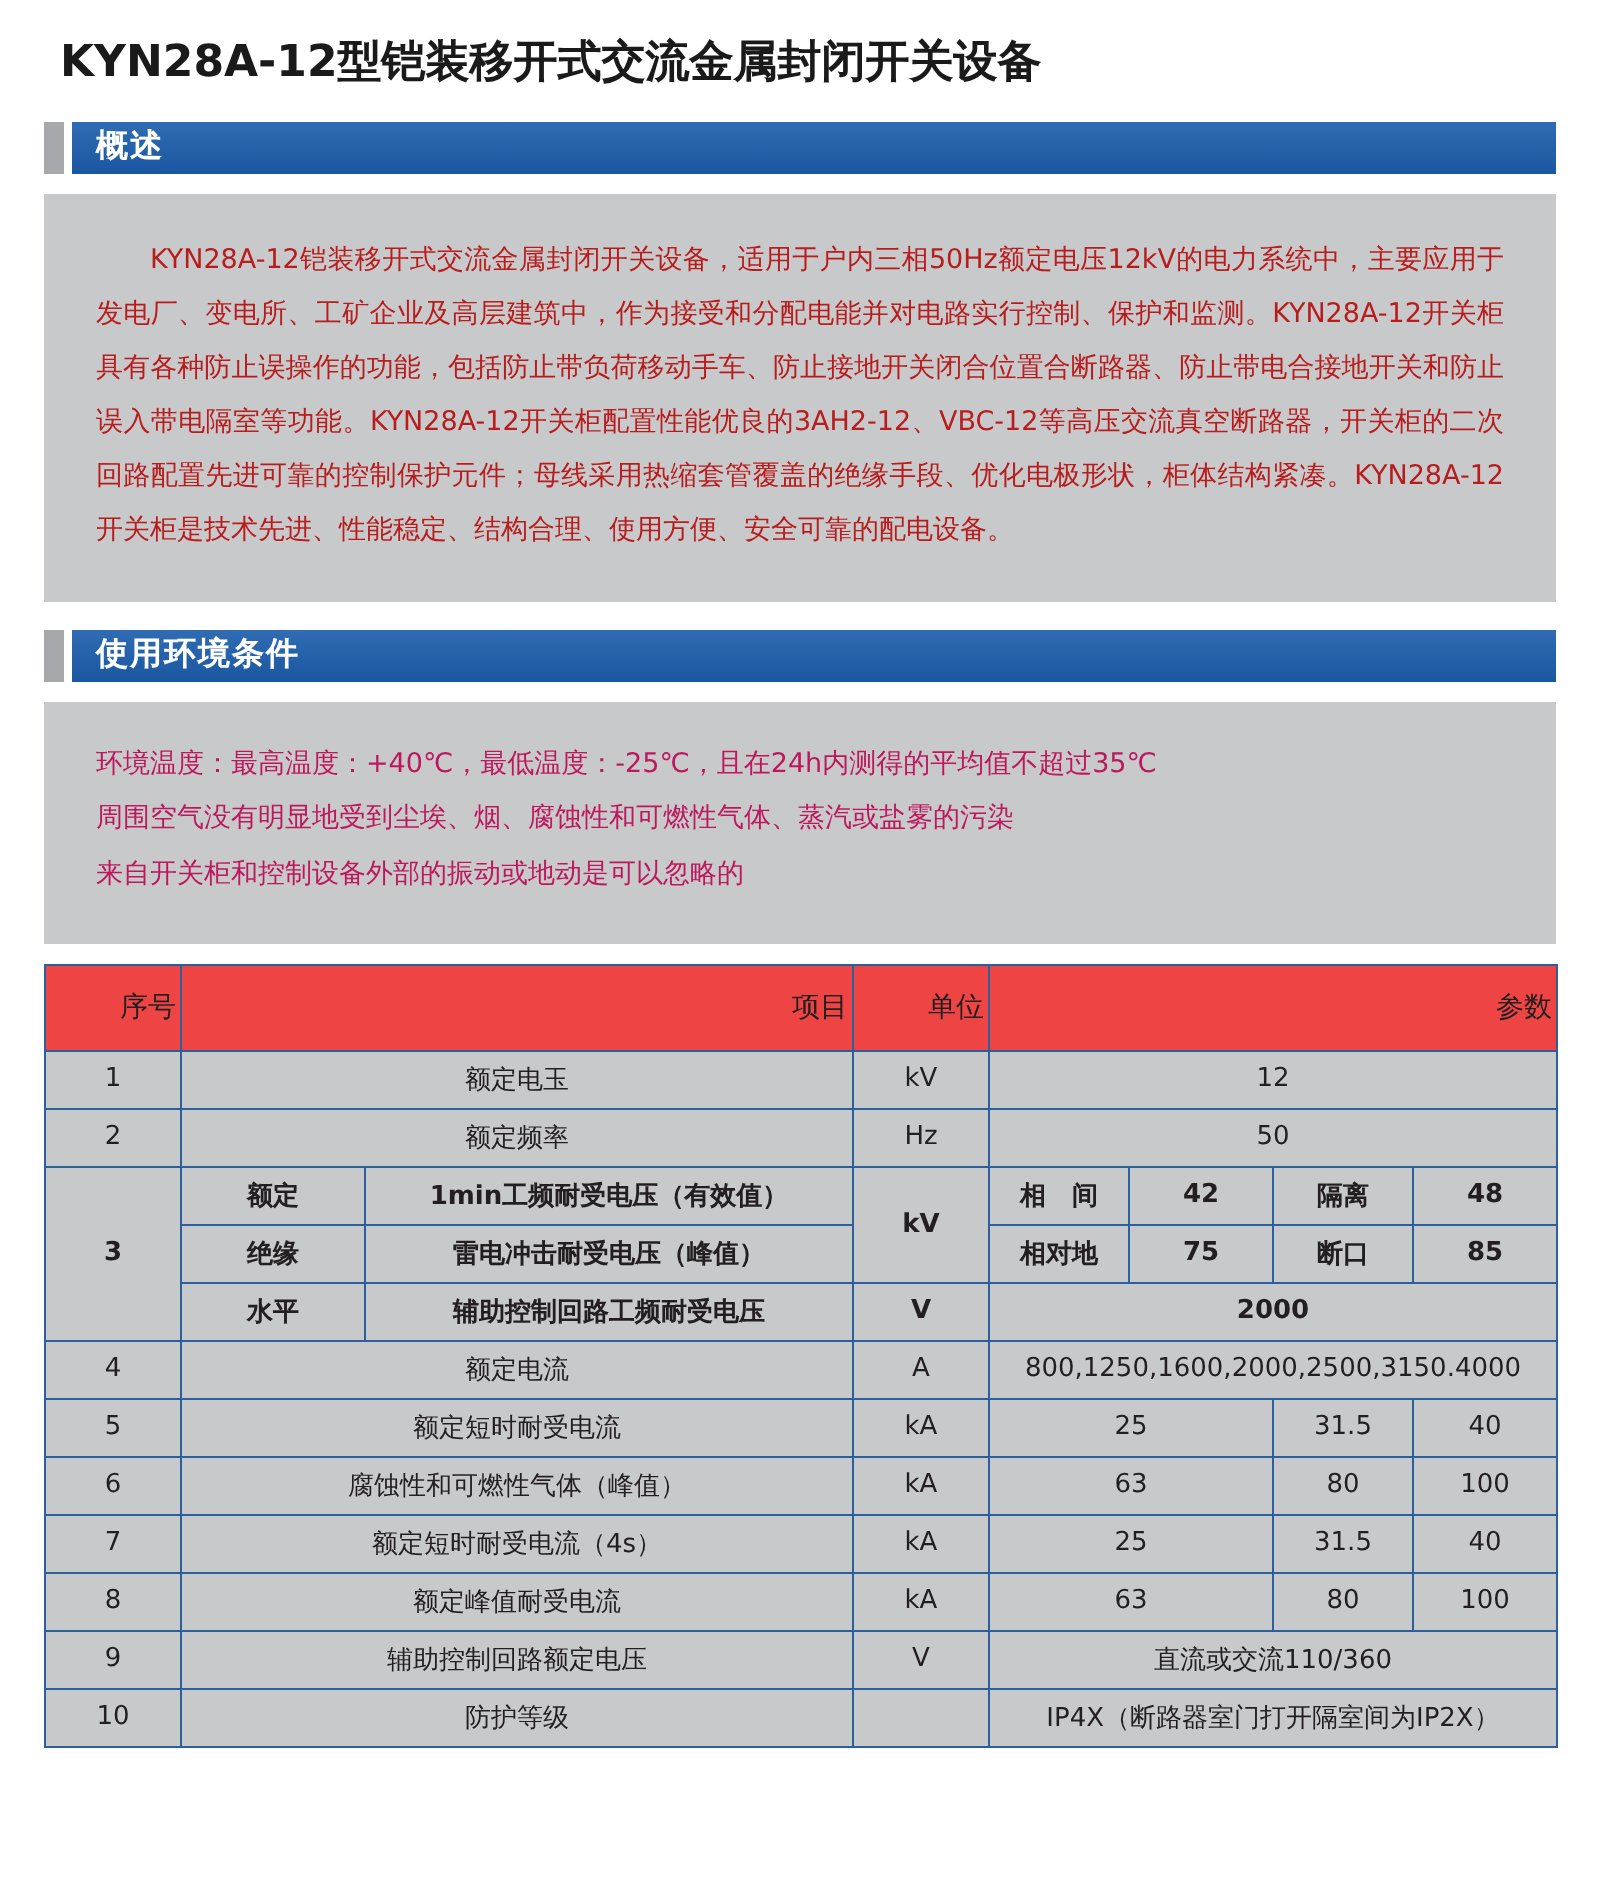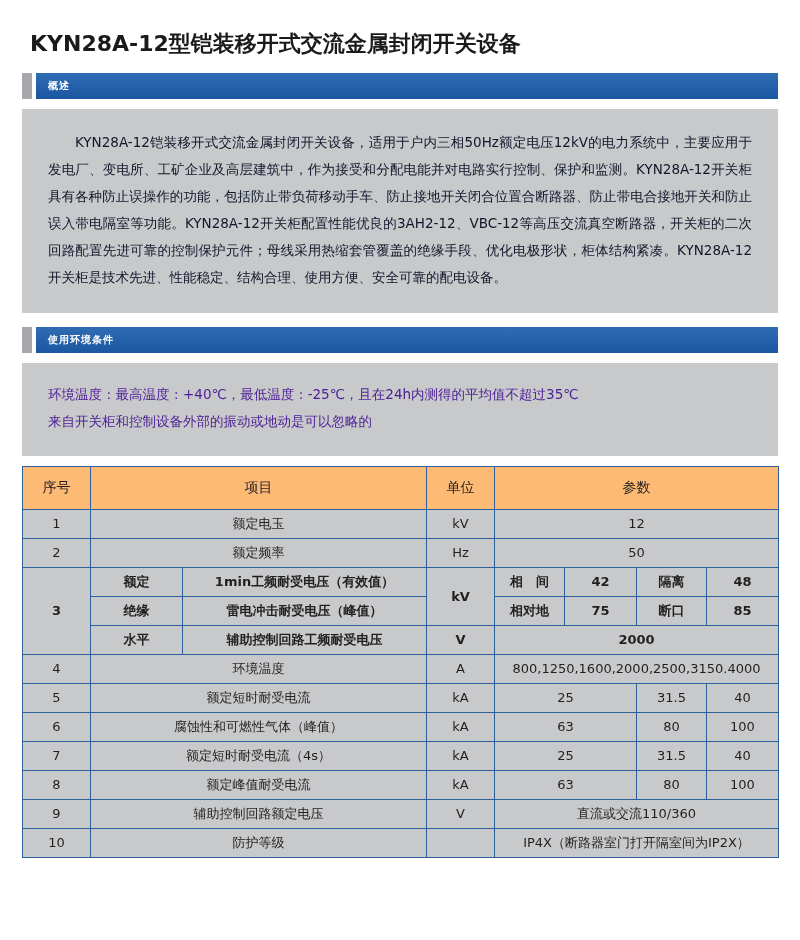--- a/index.html
+++ b/index.html
@@ -12,21 +12,21 @@
     background: #ffffff;
     font-family: "DejaVu Sans", "Liberation Sans", sans-serif;
     color: #231f20;
     overflow: hidden;
   }
   .page {
     position: relative;
     width: 800px;
     height: 940px;
     box-sizing: border-box;
-    padding: 16px 22px;
+    padding: 4px 22px;
   }
 
   
   .doc-title {
     font-size: 22px;
     font-weight: bold;
     letter-spacing: 0px;
     color: #1a1a1a;
     padding-top: 14px;
     padding-left: 8px;
@@ -50,48 +50,48 @@
     flex: 0 0 auto;
   }
   .section-head .tab2 {
     width: 4px;
     height: 26px;
     background: #ffffff;
     flex: 0 0 auto;
   }
   .section-head .htext {
     color: #ffffff;
-    font-size: 10px;
+    font-size: 16px;
     font-weight: bold;
     padding-left: 12px;
     letter-spacing: 1px;
   }
 
   
   .panel {
     background: #c8c9cb;
     margin-top: 10px;
     box-sizing: border-box;
   }
   .panel.overview {
     padding: 20px 26px 22px 26px;
     font-size: 13.5px;
     line-height: 2.0;
     text-align: justify;
-    color: #0f172a;
+    color: #b91c1c;
   }
   .panel.overview p {
     margin: 0;
     text-indent: 2em;
   }
   .panel.env {
     padding: 18px 26px 20px 26px;
     font-size: 13.5px;
     line-height: 2.05;
-    color: #4c1d95;
+    color: #be185d;
   }
   .panel.env div {
     white-space: nowrap;
   }
 
   
   table.params {
     margin-top: 10px;
     width: 756px;
     border-collapse: collapse;
@@ -101,23 +101,24 @@
   }
   table.params td {
     border: 1px solid #2c5f9e;
     text-align: center;
     vertical-align: middle;
     background: #c8c9cb;
     height: 26px;
     padding: 1px 2px;
   }
   table.params tr.head td {
-    background: #fdba74;
+    background: #ef4444;
     height: 40px;
     font-size: 14px;
+    text-align: right;
   }
   .sub-left {
     width: 92px;
   }
   .row-tall td { height: 27px; font-weight: bold; }
 </style>
 </head>
 <body>
 
 <div class="page">
@@ -133,20 +134,21 @@
     <p>KYN28A-12铠装移开式交流金属封闭开关设备，适用于户内三相50Hz额定电压12kV的电力系统中，主要应用于发电厂、变电所、工矿企业及高层建筑中，作为接受和分配电能并对电路实行控制、保护和监测。KYN28A-12开关柜具有各种防止误操作的功能，包括防止带负荷移动手车、防止接地开关闭合位置合断路器、防止带电合接地开关和防止误入带电隔室等功能。KYN28A-12开关柜配置性能优良的3AH2-12、VBC-12等高压交流真空断路器，开关柜的二次回路配置先进可靠的控制保护元件；母线采用热缩套管覆盖的绝缘手段、优化电极形状，柜体结构紧凑。KYN28A-12开关柜是技术先进、性能稳定、结构合理、使用方便、安全可靠的配电设备。</p>
   </div>
 
   <div class="section-head">
     <span class="tab"></span>
     <span class="tab2"></span>
     <span class="htext">使用环境条件</span>
   </div>
   <div class="panel env">
     <div>环境温度：最高温度：+40℃，最低温度：-25℃，且在24h内测得的平均值不超过35℃</div>
+    <div>周围空气没有明显地受到尘埃、烟、腐蚀性和可燃性气体、蒸汽或盐雾的污染</div>
     <div>来自开关柜和控制设备外部的振动或地动是可以忽略的</div>
   </div>
 
 
   <table class="params">
     <colgroup>
       <col style="width:68px">
       <col style="width:92px">
       <col style="width:244px">
       <col style="width:68px">
@@ -198,21 +200,21 @@
     </tr>
     <tr class="row-tall">
       <td class="sub-left">水平</td>
       <td>辅助控制回路工频耐受电压</td>
       <td>V</td>
       <td colspan="4">2000</td>
     </tr>
 
     <tr>
       <td>4</td>
-      <td colspan="2">环境温度</td>
+      <td colspan="2">额定电流</td>
       <td>A</td>
       <td colspan="4">800,1250,1600,2000,2500,3150.4000</td>
     </tr>
 
     <tr>
       <td>5</td>
       <td colspan="2">额定短时耐受电流</td>
       <td>kA</td>
       <td colspan="2">25</td>
       <td>31.5</td>

